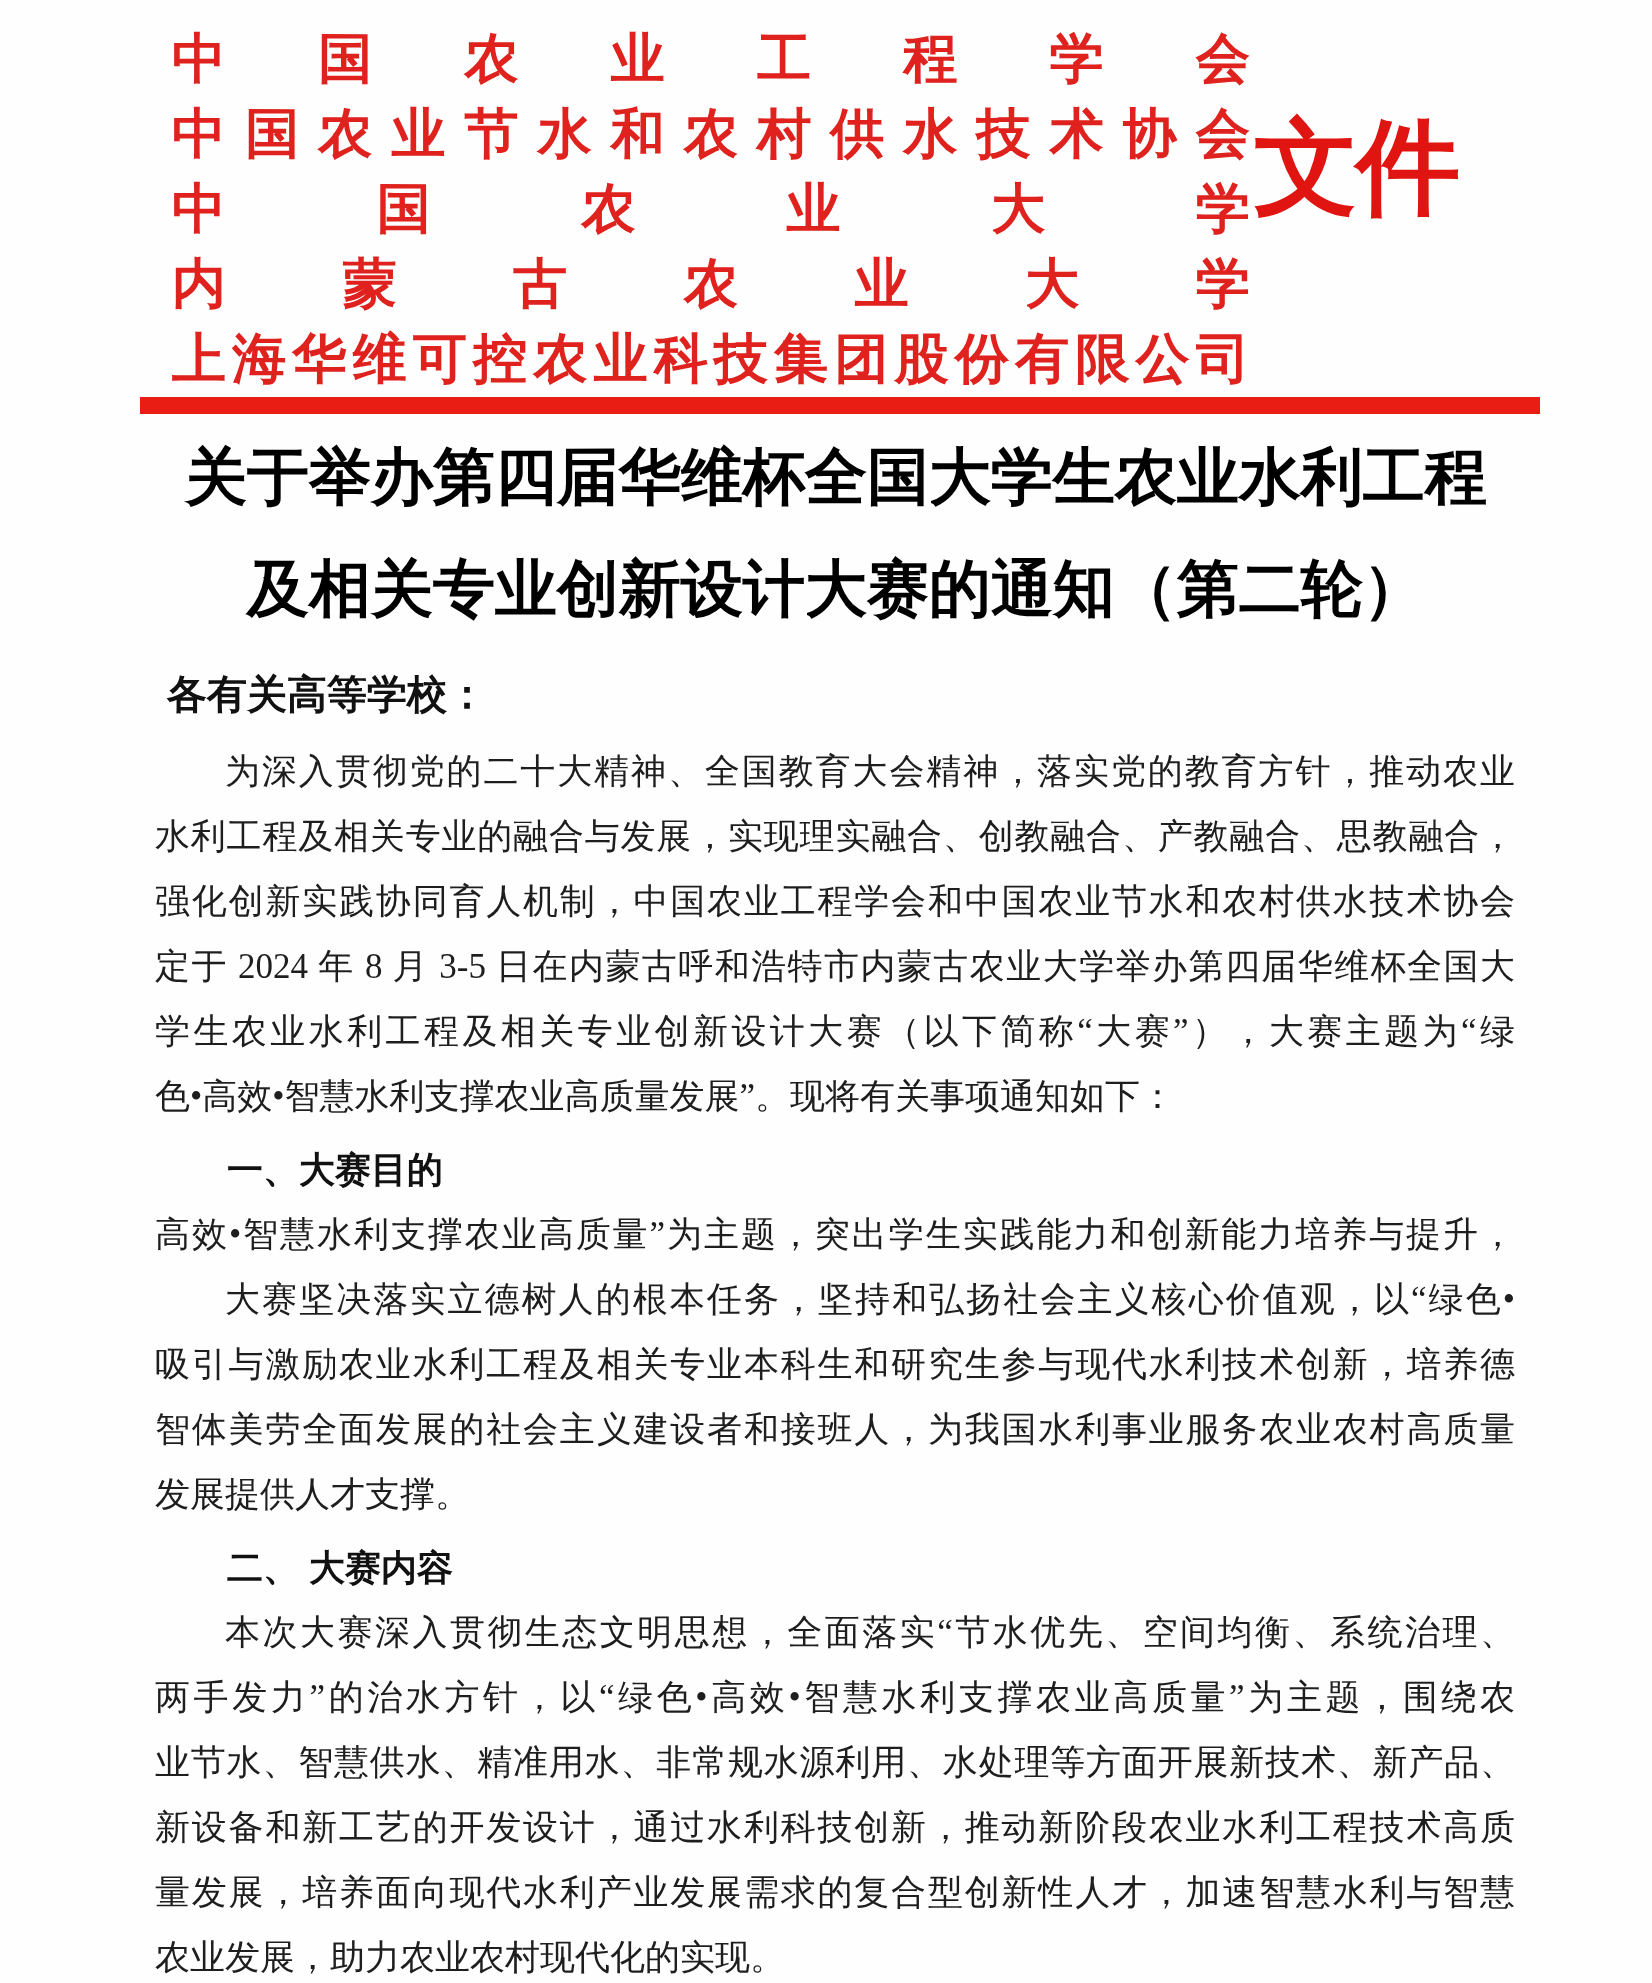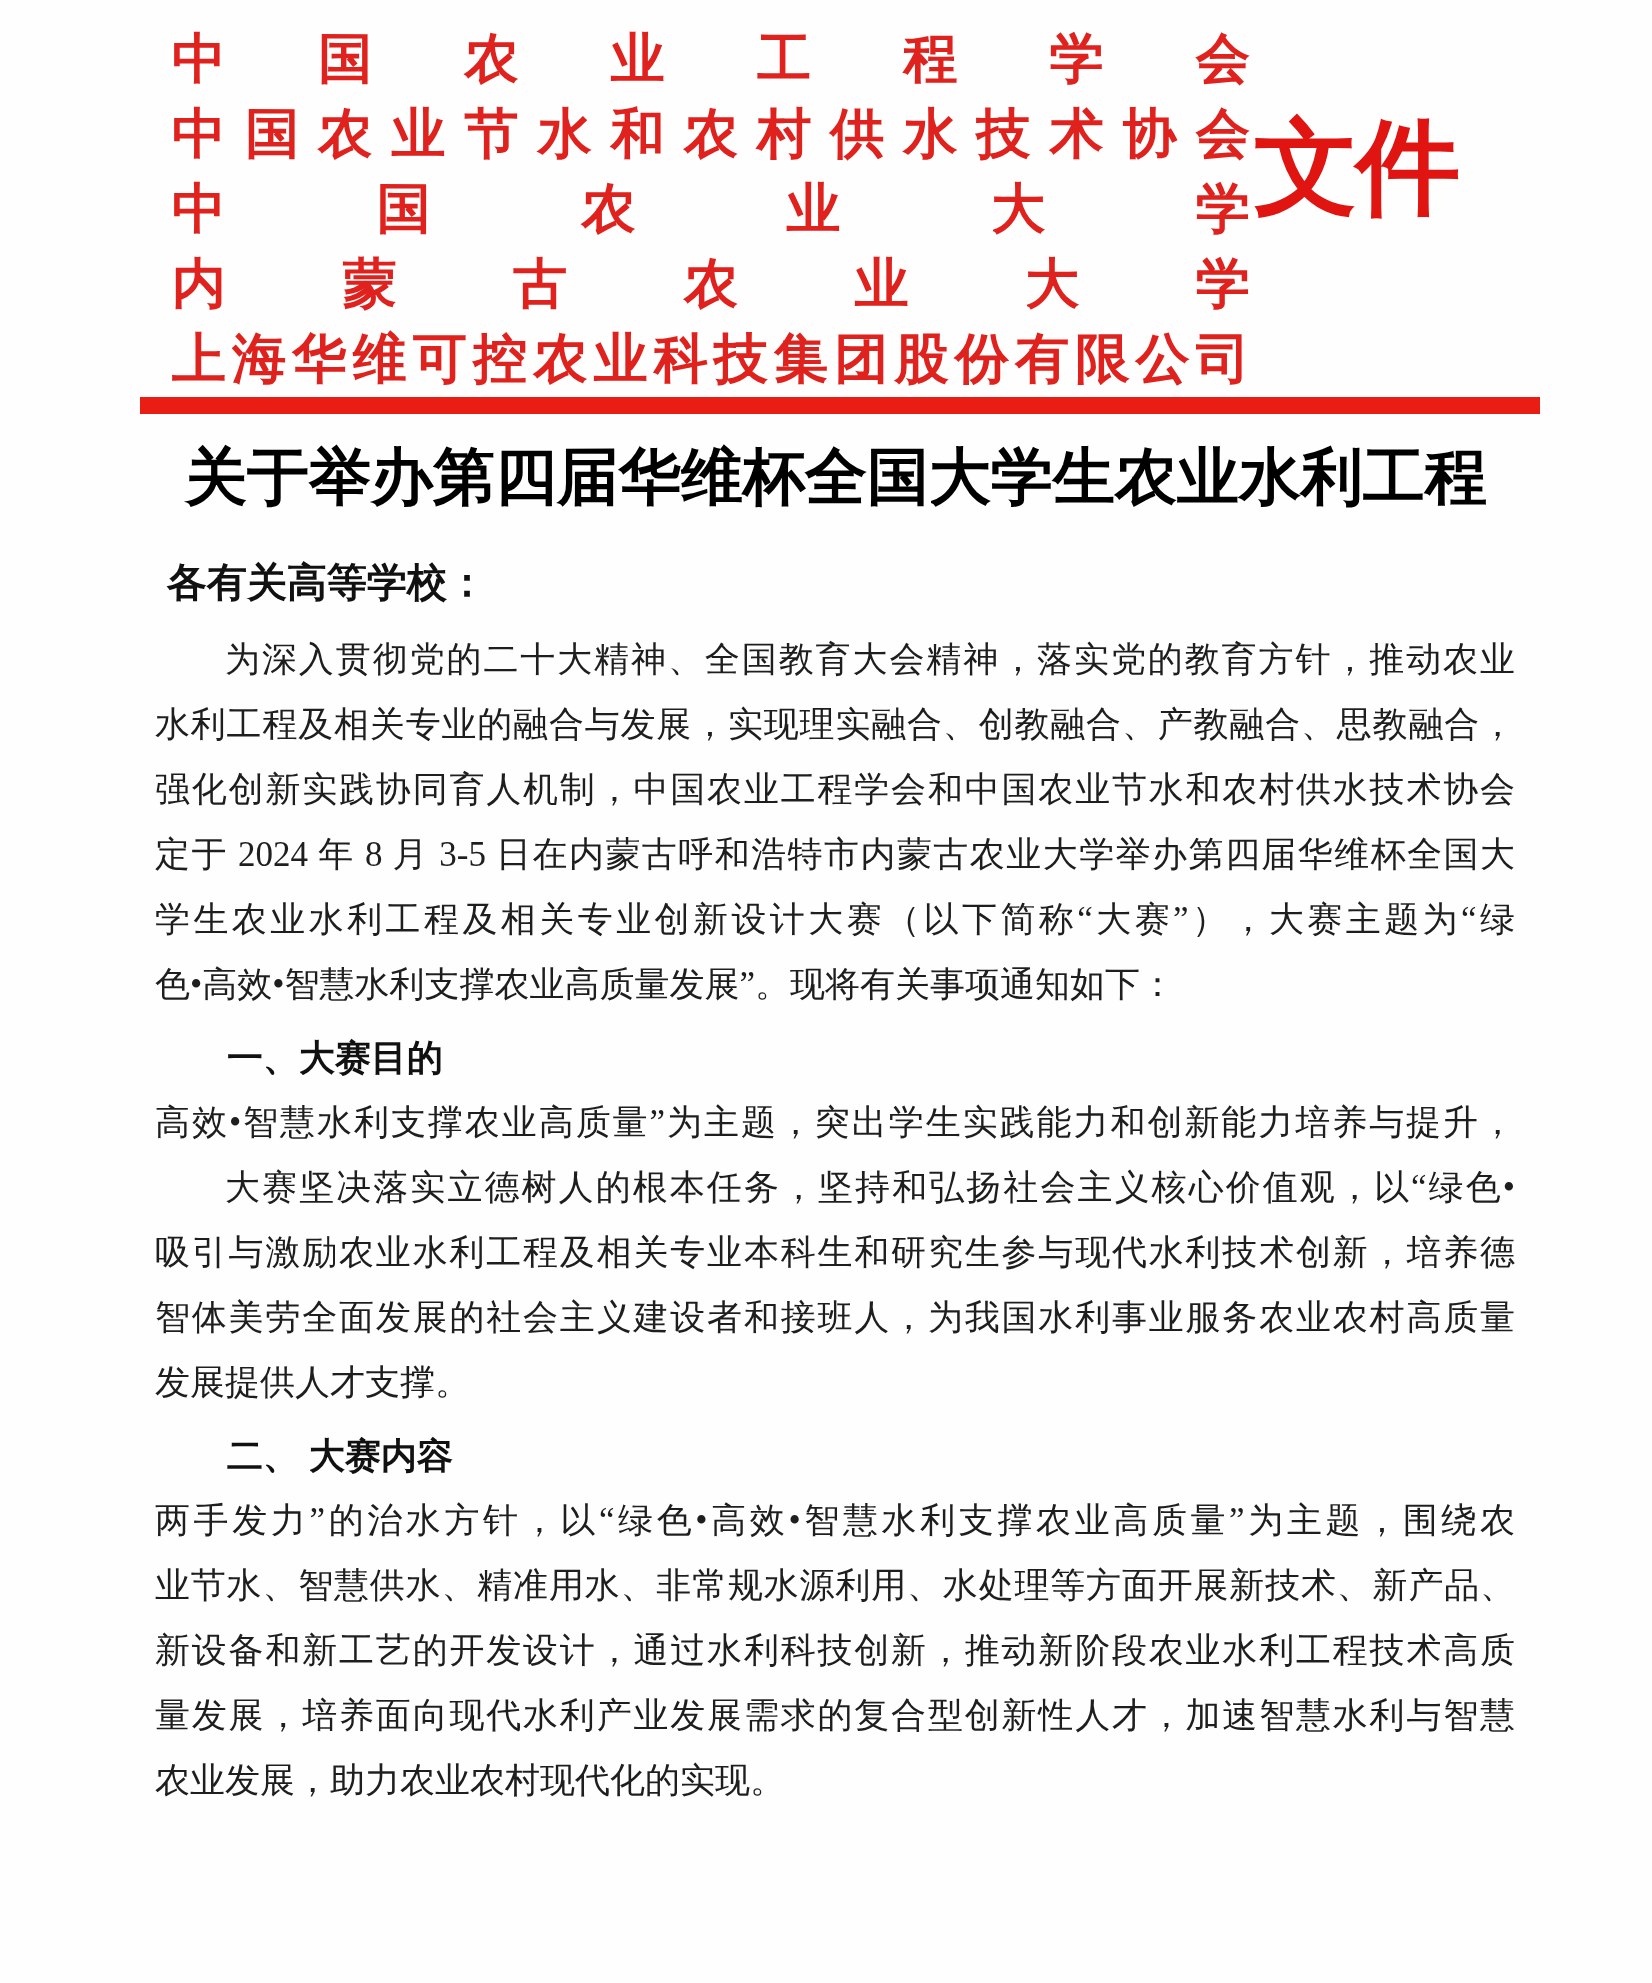--- a/index.html
+++ b/index.html
@@ -165,20 +165,21 @@
           <span>司</span>
         </div>
     </div>
     <div class="doc-label">文件</div>
   </div>
 
   <div class="red-rule"></div>
 
   <h1 class="doc-title">
     <span class="title-line">关于举办第四届华维杯全国大学生农业水利工程</span>
+    <span class="title-line">及相关专业创新设计大赛的通知（第二轮）</span>
   </h1>
 
   <div class="doc-body">
     <p class="salutation">各有关高等学校：</p>
 
     <div class="para">
       <div class="bline first">为深入贯彻党的二十大精神、全国教育大会精神，落实党的教育方针，推动农业</div>
       <div class="bline">水利工程及相关专业的融合与发展，实现理实融合、创教融合、产教融合、思教融合，</div>
       <div class="bline">强化创新实践协同育人机制，中国农业工程学会和中国农业节水和农村供水技术协会</div>
       <div class="bline">定于 2024 年 8 月 3-5 日在内蒙古呼和浩特市内蒙古农业大学举办第四届华维杯全国大</div>
@@ -192,20 +193,21 @@
       <div class="bline">高效•智慧水利支撑农业高质量”为主题，突出学生实践能力和创新能力培养与提升，</div>
       <div class="bline first">大赛坚决落实立德树人的根本任务，坚持和弘扬社会主义核心价值观，以“绿色•</div>
       <div class="bline">吸引与激励农业水利工程及相关专业本科生和研究生参与现代水利技术创新，培养德</div>
       <div class="bline">智体美劳全面发展的社会主义建设者和接班人，为我国水利事业服务农业农村高质量</div>
       <div class="bline last">发展提供人才支撑。</div>
     </div>
 
     <h2 class="section-heading">二、 大赛内容</h2>
 
     <div class="para">
+      <div class="bline first">本次大赛深入贯彻生态文明思想，全面落实“节水优先、空间均衡、系统治理、</div>
       <div class="bline">两手发力”的治水方针，以“绿色•高效•智慧水利支撑农业高质量”为主题，围绕农</div>
       <div class="bline">业节水、智慧供水、精准用水、非常规水源利用、水处理等方面开展新技术、新产品、</div>
       <div class="bline">新设备和新工艺的开发设计，通过水利科技创新，推动新阶段农业水利工程技术高质</div>
       <div class="bline">量发展，培养面向现代水利产业发展需求的复合型创新性人才，加速智慧水利与智慧</div>
       <div class="bline last">农业发展，助力农业农村现代化的实现。</div>
     </div>
   </div>
 
 </div>
 

